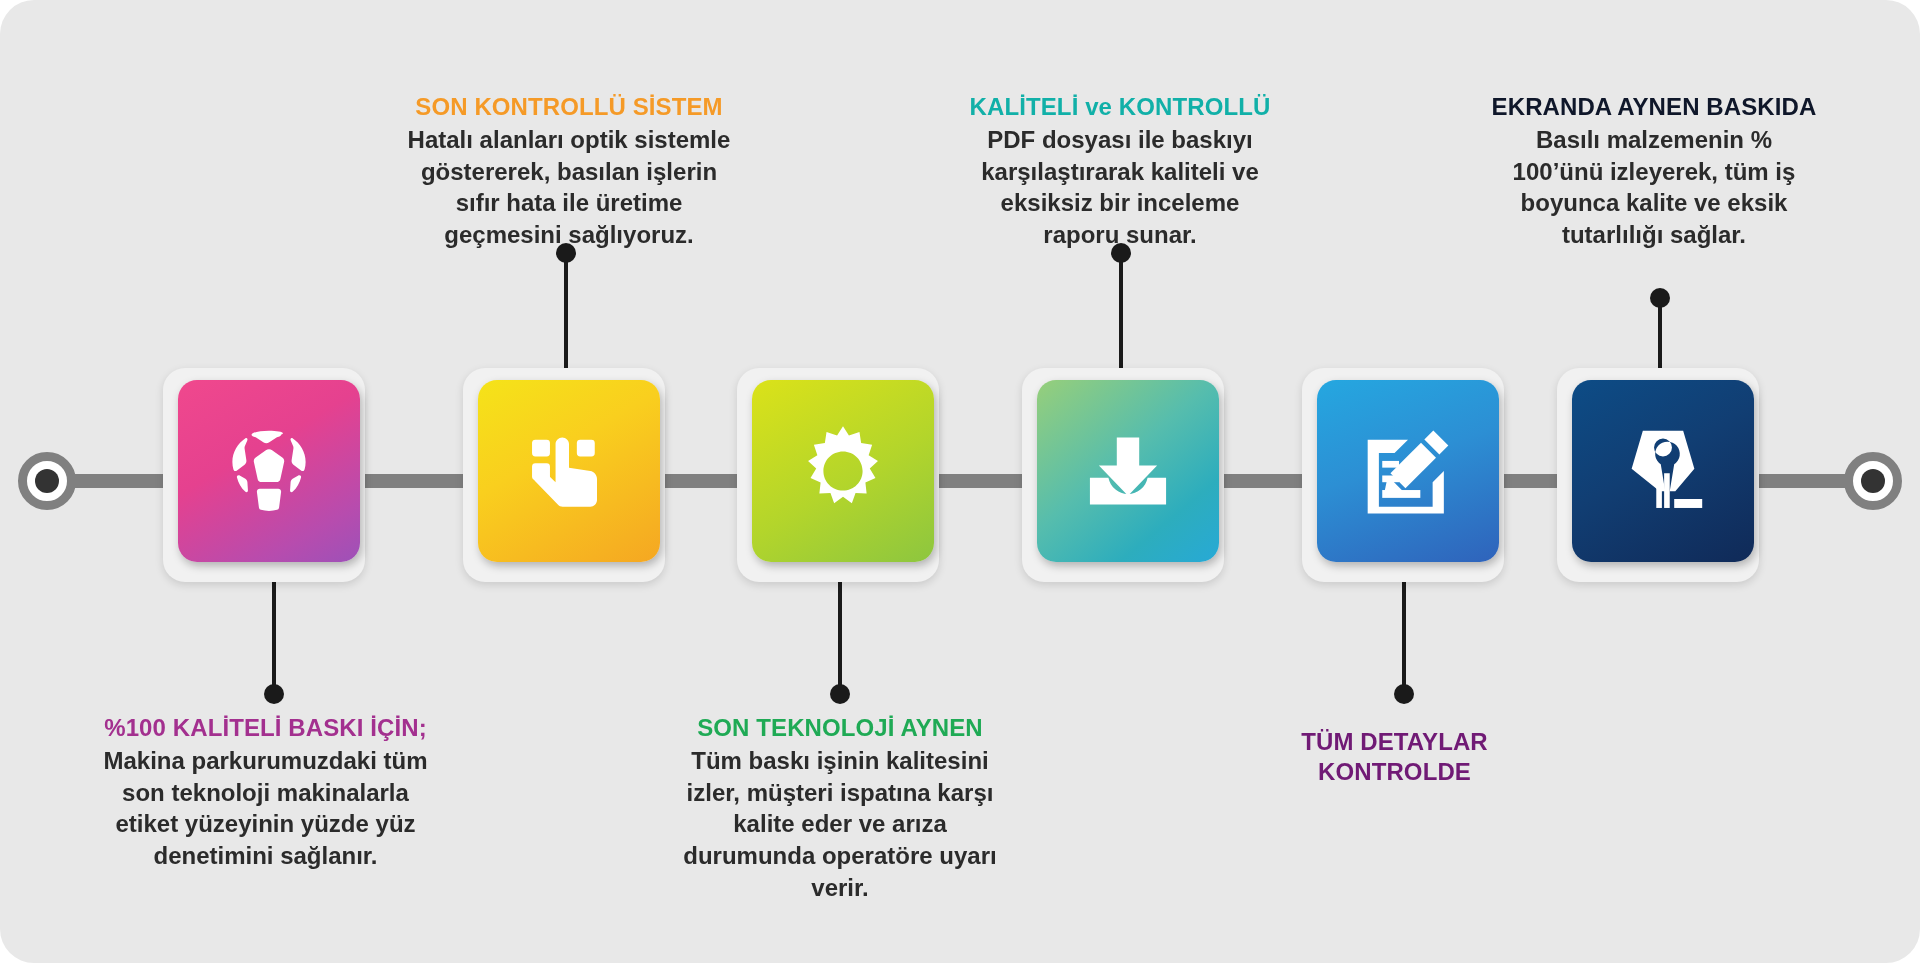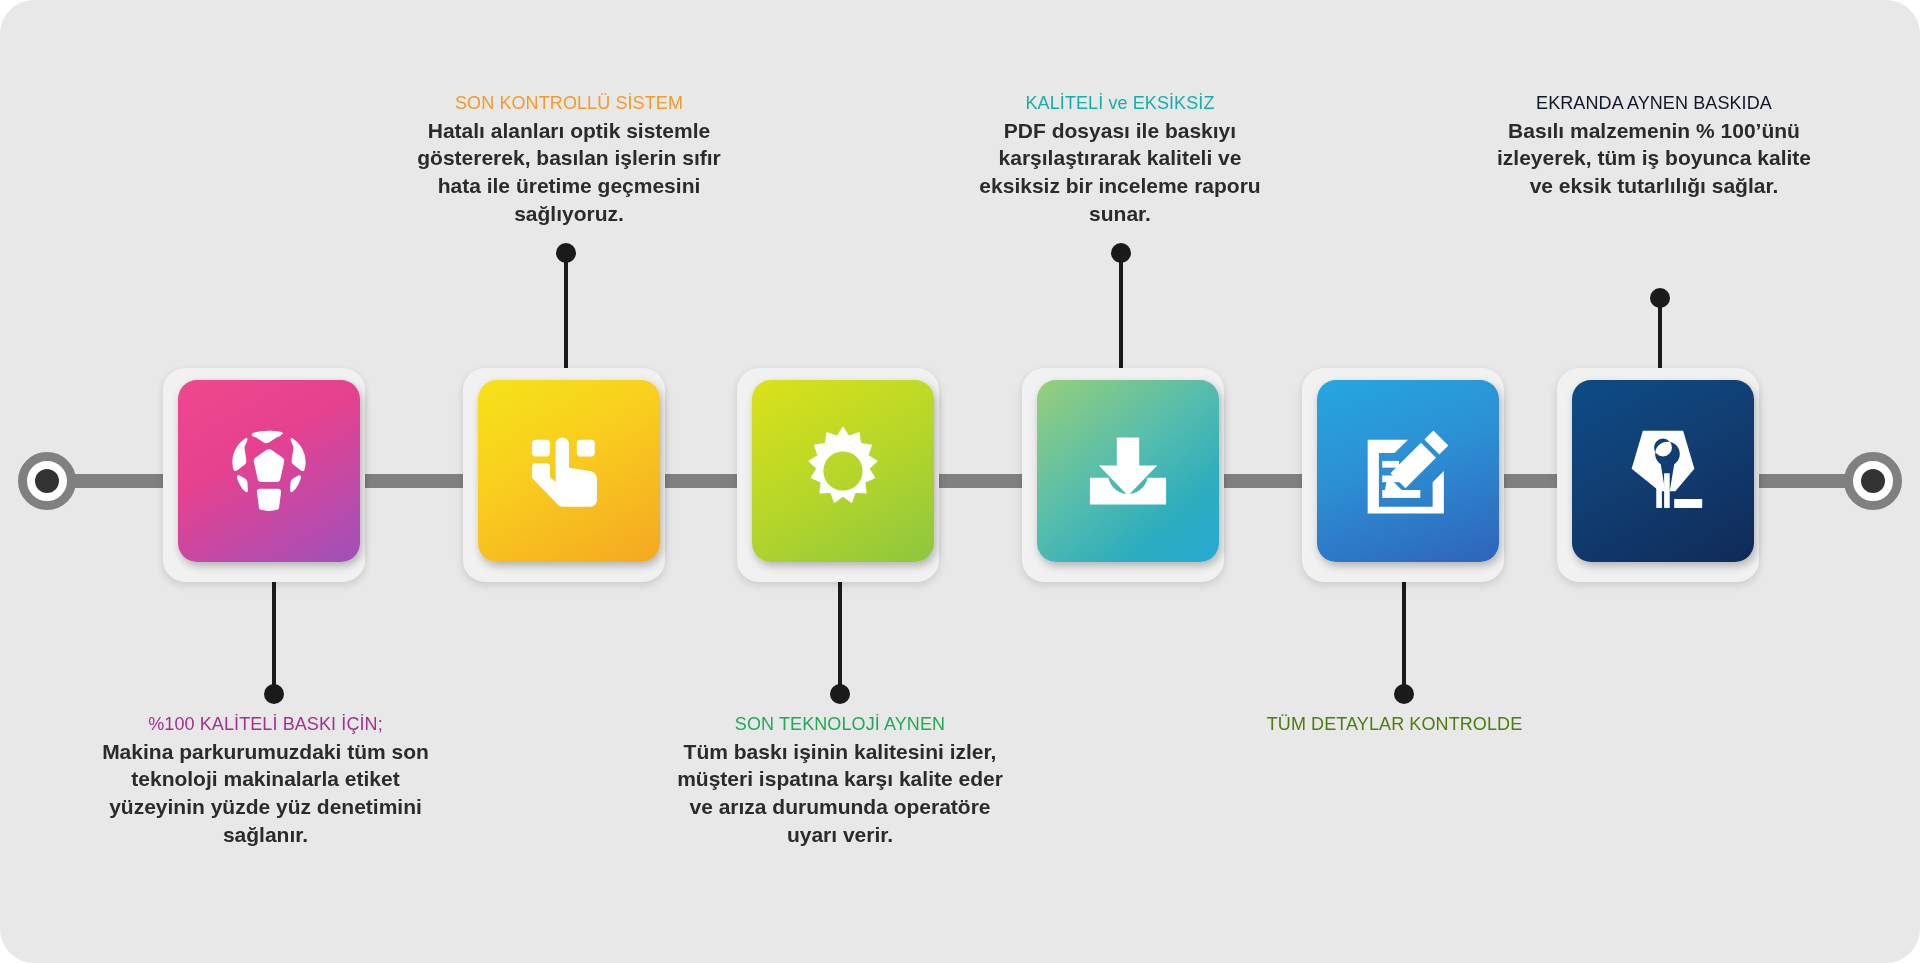--- a/index.html
+++ b/index.html
@@ -102,39 +102,39 @@
     z-index: 2;
   }
 
   
   .block {
     position: absolute;
     text-align: center;
     z-index: 5;
   }
   .block .title {
-    font-size: 18px;
-    font-weight: normal;
+    font-size: 24px;
+    font-weight: bold;
     letter-spacing: 0.1px;
     line-height: 1.25;
     margin-bottom: 2px;
   }
   .block .body {
-    font-size: 21px;
+    font-size: 24px;
     font-weight: bold;
     color: #2b2b2b;
     line-height: 1.32;
   }
 
   .c-orange { color: #f59a27; }
   .c-teal   { color: #11b0a8; }
   .c-red    { color: #0f172a; }
   .c-purple { color: #a3308f; text-align: center; }
   .c-green  { color: #1faa55; }
-  .c-blue   { color: #4d7c0f; }
+  .c-blue   { color: #701a75; margin-top: 14px; }
 </style>
 </head>
 <body>
 
 <div id="stage">
 
   <div class="rail"></div>
   <div class="endcap left"></div>
   <div class="endcap right"></div>
 
@@ -244,21 +244,21 @@
       </span>
     </div>
   </div>
 
   <div class="block" style="left:404px; width:330px; top:92px;">
     <div class="title c-orange">SON KONTROLLÜ SİSTEM</div>
     <div class="body">Hatalı alanları optik sistemle göstererek, basılan işlerin sıfır hata ile üretime geçmesini sağlıyoruz.</div>
   </div>
 
   <div class="block" style="left:960px; width:320px; top:92px;">
-    <div class="title c-teal">KALİTELİ ve EKSİKSİZ</div>
+    <div class="title c-teal">KALİTELİ ve KONTROLLÜ</div>
     <div class="body">PDF dosyası ile baskıyı karşılaştırarak kaliteli ve eksiksiz bir inceleme raporu sunar.</div>
   </div>
 
   <div class="block" style="left:1489px; width:330px; top:92px;">
     <div class="title c-red">EKRANDA AYNEN BASKIDA</div>
     <div class="body">Basılı malzemenin % 100’ünü izleyerek, tüm iş boyunca kalite ve eksik tutarlılığı sağlar.</div>
   </div>
 
   <div class="block" style="left:98px; width:335px; top:713px;">
     <div class="title c-purple">%100 KALİTELİ BASKI İÇİN;</div>

